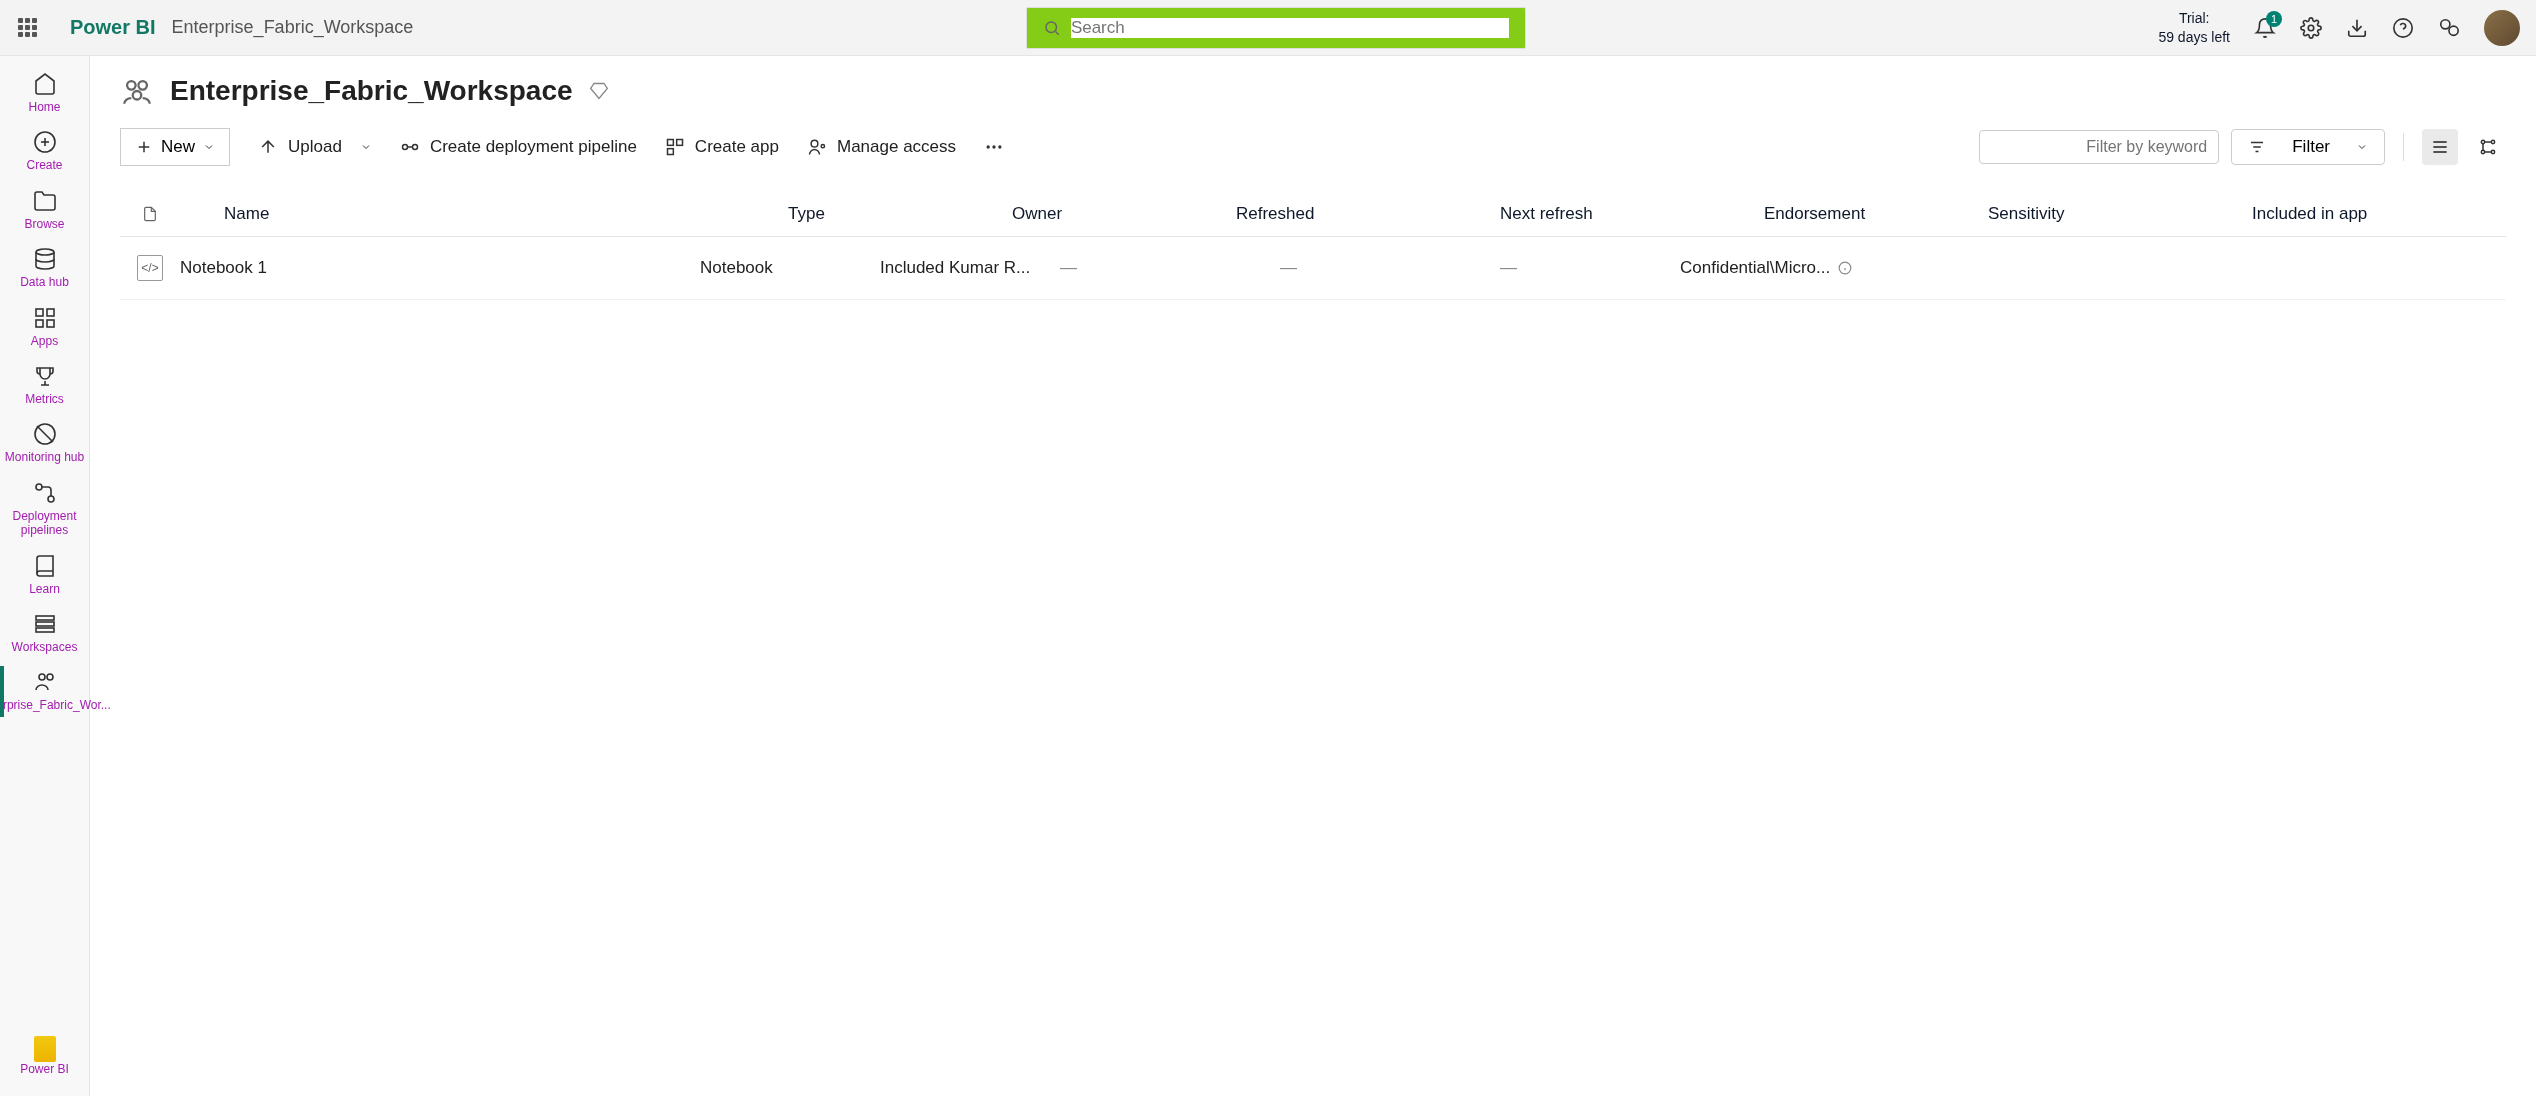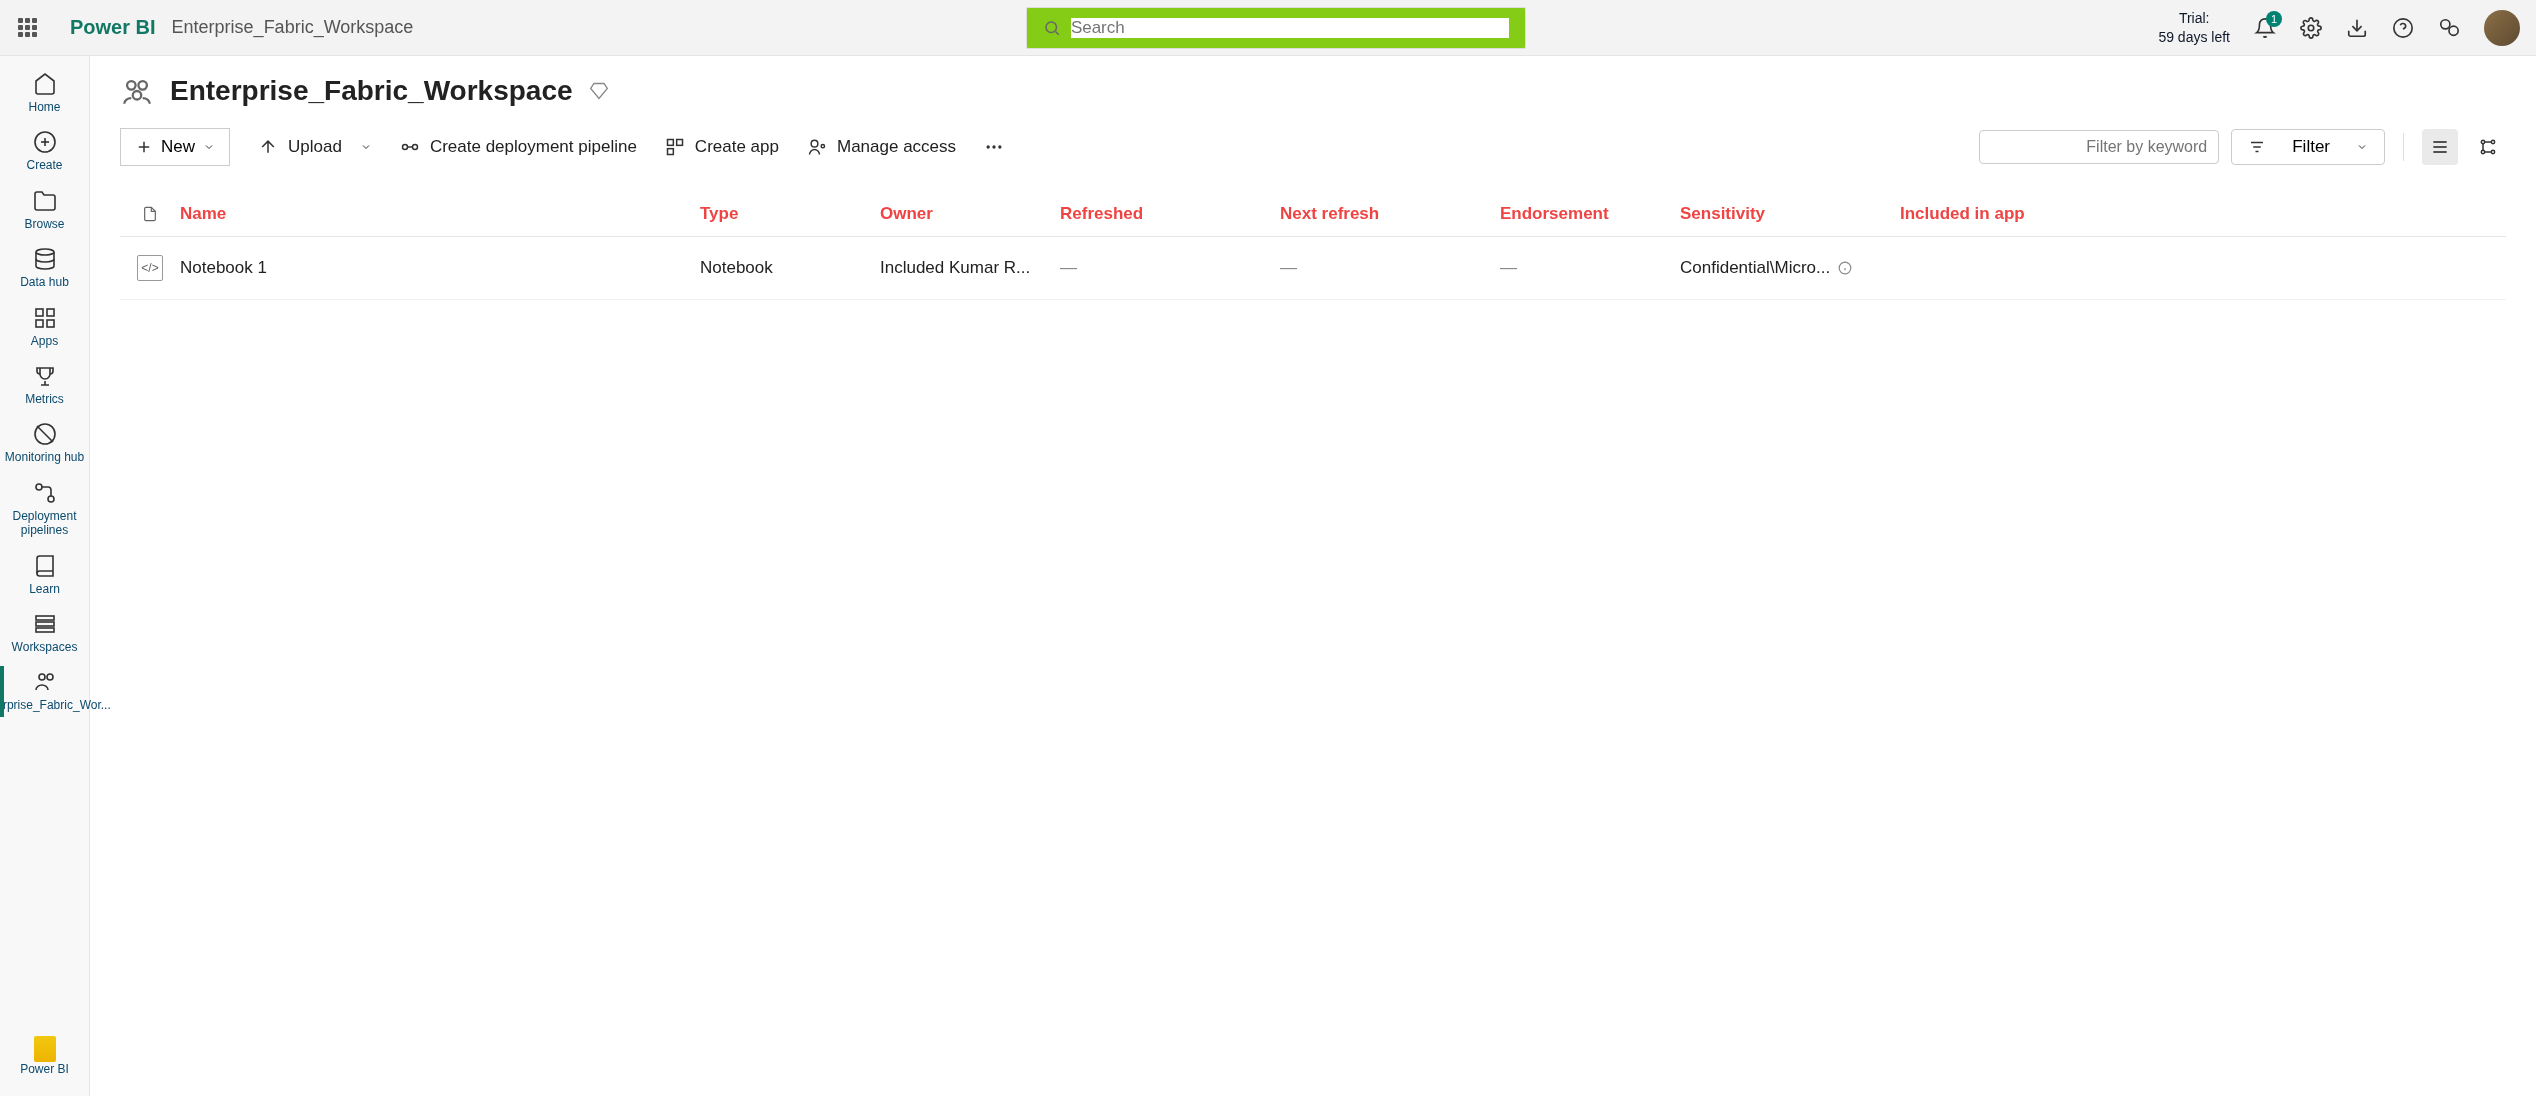--- a/index.html
+++ b/index.html
@@ -14,21 +14,21 @@
     .search-container input { border: none; outline: none; font-size: 17px; flex: 1; margin-left: 10px; }
     .top-right { display: flex; align-items: center; gap: 24px; margin-left: 20px; }
     .trial { text-align: center; font-size: 14px; color: #0f172a; line-height: 1.3; }
     .icon-btn { position: relative; cursor: pointer; color: #333; }
     .badge { position: absolute; top: -6px; right: -6px; background: #008272; color: white; font-size: 11px; width: 16px; height: 16px; border-radius: 8px; display: flex; align-items: center; justify-content: center; }
     .avatar { width: 36px; height: 36px; border-radius: 50%; background: linear-gradient(135deg, #8b6f47, #5e4a30); }
     
     .main-layout { display: flex; height: calc(100% - 56px); }
     
     .sidebar { width: 90px; background: #f8f8f8; border-right: 1px solid #e5e5e5; display: flex; flex-direction: column; padding-top: 8px; position: relative; }
-    .sidebar-item { display: flex; flex-direction: column; align-items: center; padding: 8px 4px; cursor: pointer; color: #0c4a6e; position: relative; }
+    .sidebar-item { display: flex; flex-direction: column; align-items: center; padding: 8px 4px; cursor: pointer; color: #a21caf; position: relative; }
     .sidebar-item.active::before { content: ''; position: absolute; left: 0; top: 4px; bottom: 4px; width: 4px; background: #117865; }
     .sidebar-item .icon { width: 24px; height: 24px; margin-bottom: 4px; }
     .sidebar-item .label { font-size: 12px; text-align: center; line-height: 1.2; }
     .sidebar-bottom { margin-top: auto; margin-bottom: 12px; }
     .pbi-logo { width:22px; height:26px; background:linear-gradient(180deg,#f2c811,#edb300); border-radius:2px; margin:0 auto; }
     
     .content { flex: 1; background: white; display: flex; flex-direction: column; }
     
     .workspace-header { padding: 18px 30px 10px 30px; display: flex; align-items: center; gap: 16px; }
     .workspace-icon { color: #666; }
@@ -40,21 +40,21 @@
     .toolbar-action { display: flex; align-items: center; gap: 10px; cursor: pointer; font-size: 17px; color: #222; }
     .toolbar-right { margin-left: auto; display: flex; align-items: center; gap: 12px; }
     .filter-input { display: flex; align-items: center; border: 1px solid #ccc; padding: 7px 12px; border-radius: 4px; width: 240px; }
     .filter-input input { border: none; outline: none; flex: 1; font-size: 16px; margin-left: 8px; text-align: right; }
     .filter-btn { display: flex; align-items: center; gap: 26px; border: 1px solid #ccc; padding: 7px 16px; border-radius: 4px; cursor: pointer; font-size: 17px; }
     .divider-v { width: 1px; height: 28px; background: #ddd; margin: 0 6px; }
     .view-btn { padding: 8px; border-radius: 4px; cursor: pointer; }
     .view-btn.active { background: #eaeaea; }
     
     .table-container { padding: 0 30px; margin-top: 16px; }
-    .table-header { display: flex; padding: 12px 0; border-bottom: 1px solid #e5e5e5; font-size: 17px; font-weight: 700; color: #ef4444; }
+    .table-header { display: flex; padding: 12px 0; border-bottom: 1px solid #e5e5e5; font-size: 17px; font-weight: 400; color: #0f172a; gap: 44px; }
     .table-row { display: flex; padding: 18px 0; border-bottom: 1px solid #f0f0f0; font-size: 17px; color: #222; align-items: center; }
     .col-icon { width: 60px; display: flex; justify-content: center; }
     .col-name { width: 520px; }
     .col-type { width: 180px; }
     .col-owner { width: 180px; }
     .col-refreshed { width: 220px; }
     .col-next { width: 220px; }
     .col-endorsement { width: 180px; }
     .col-sensitivity { width: 220px; display: flex; align-items: center; gap: 8px; }
     .col-included { flex: 1; }

